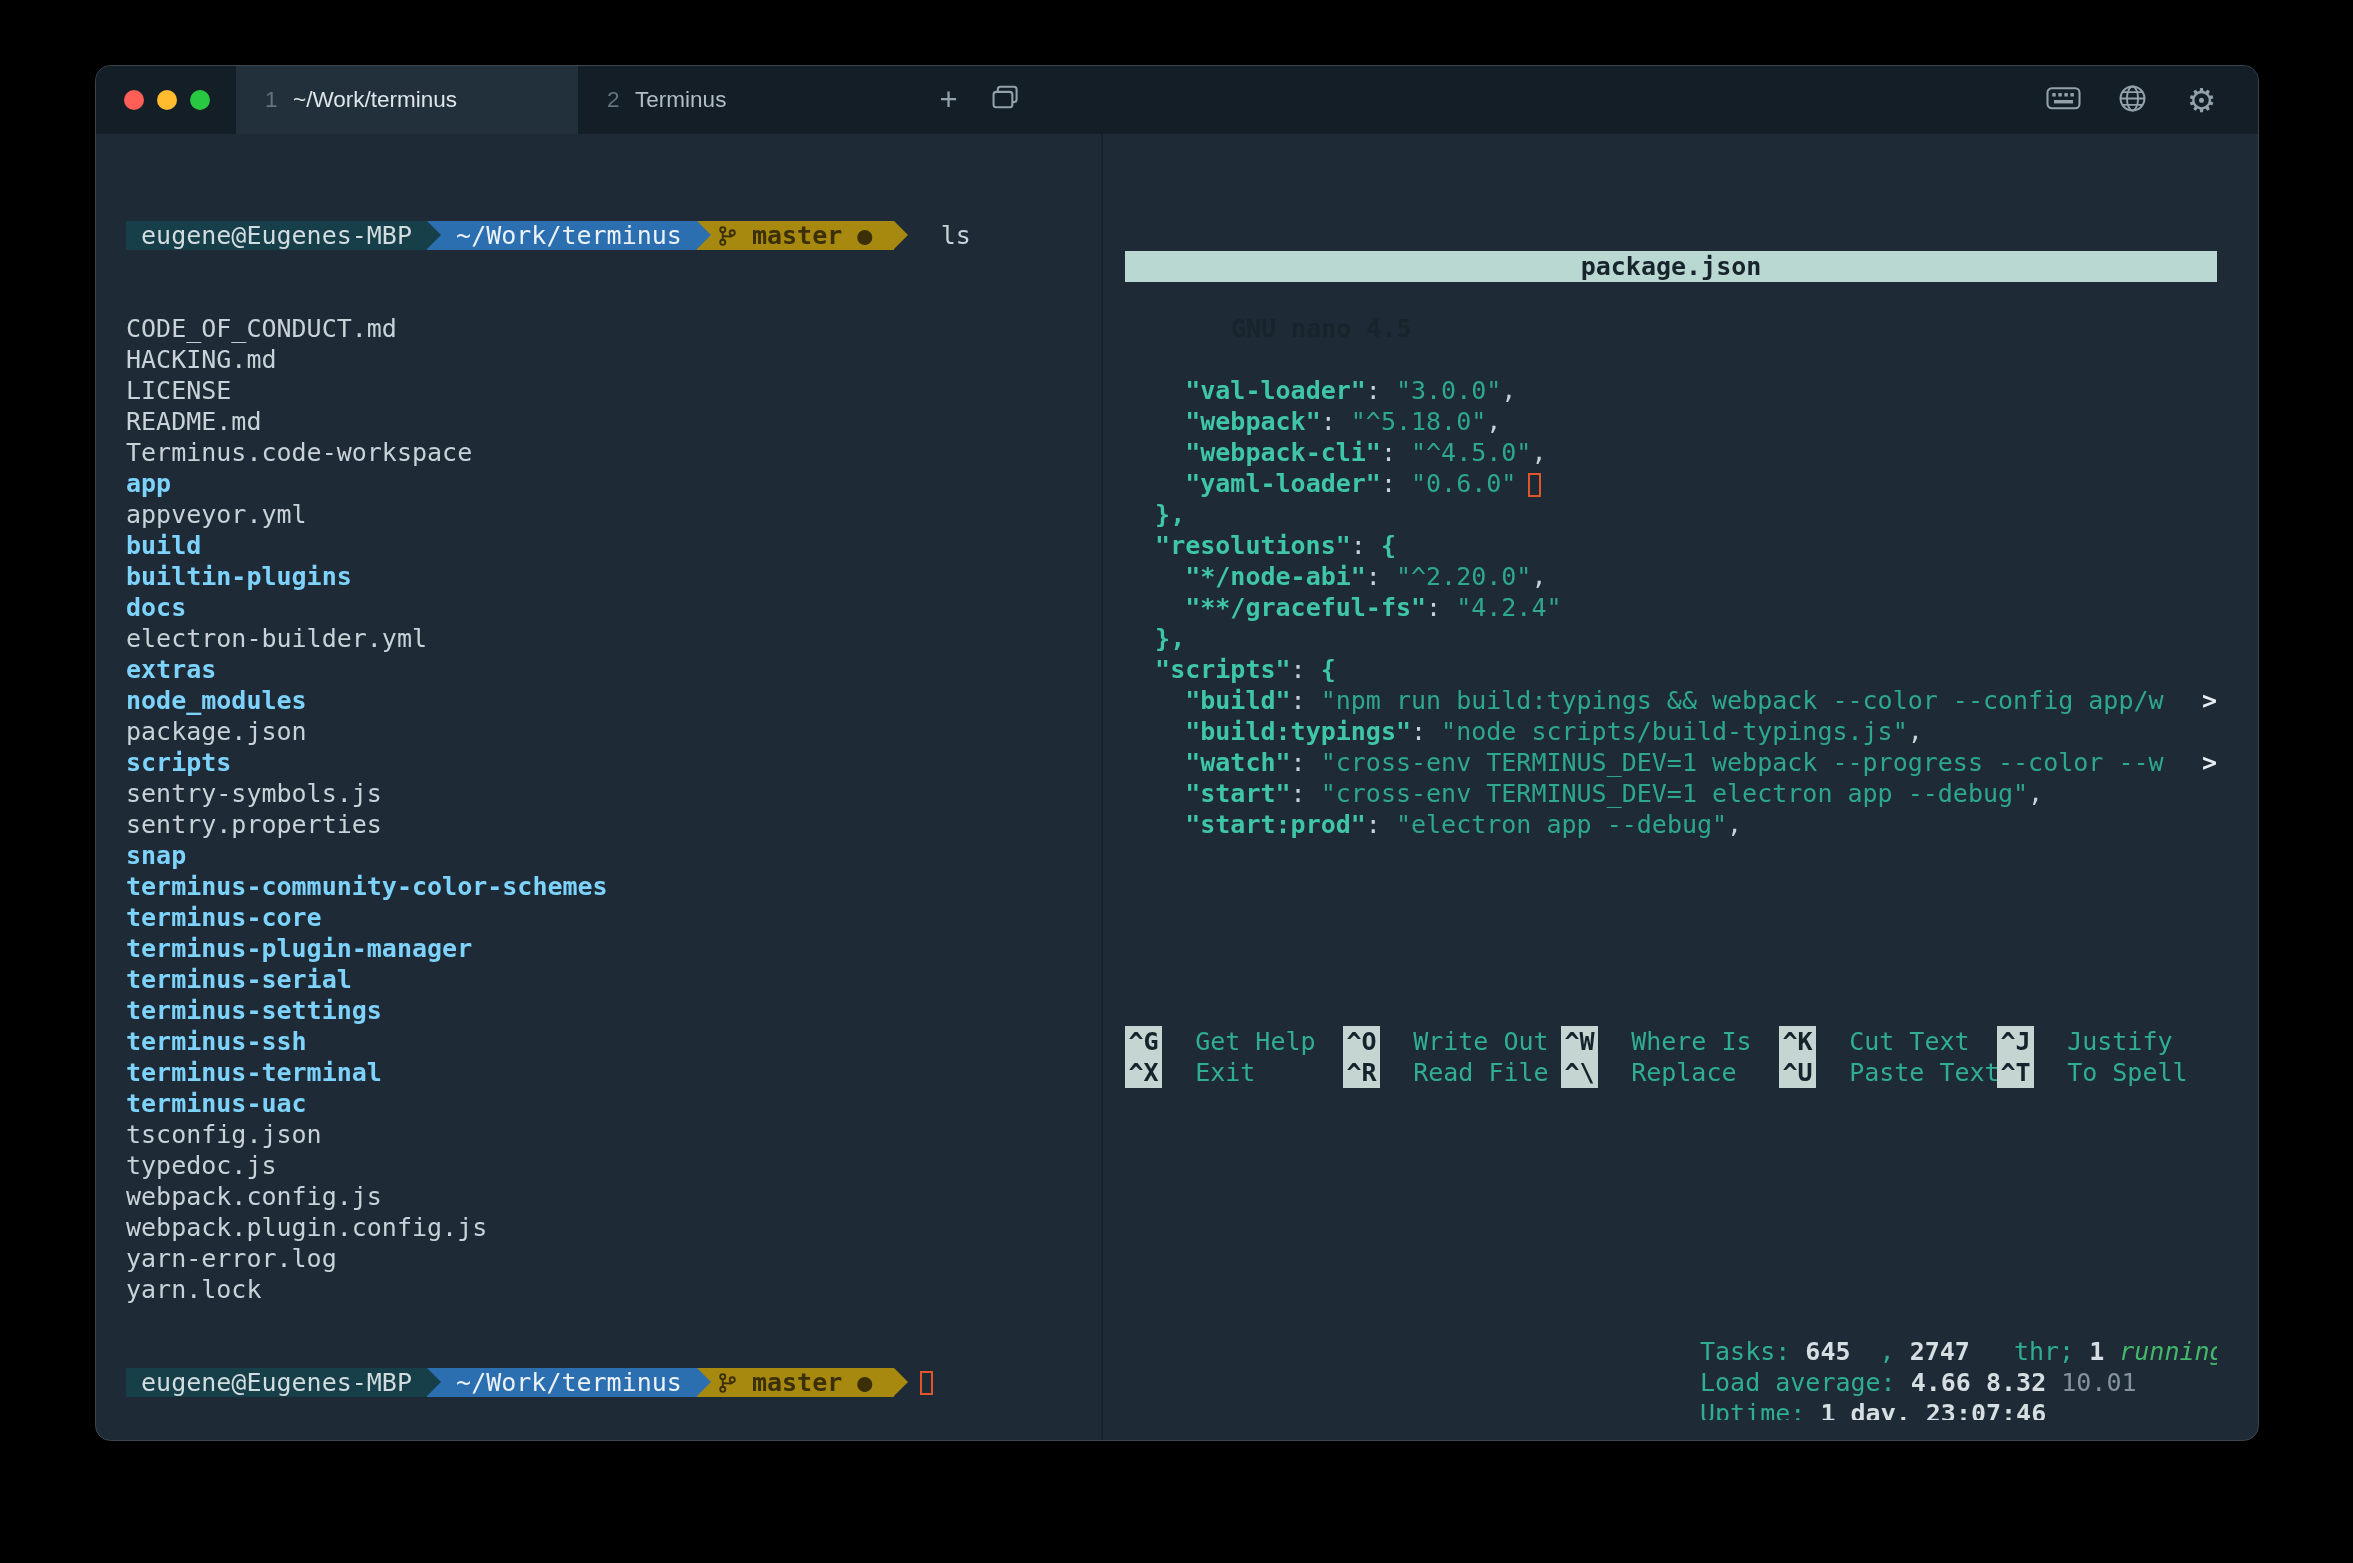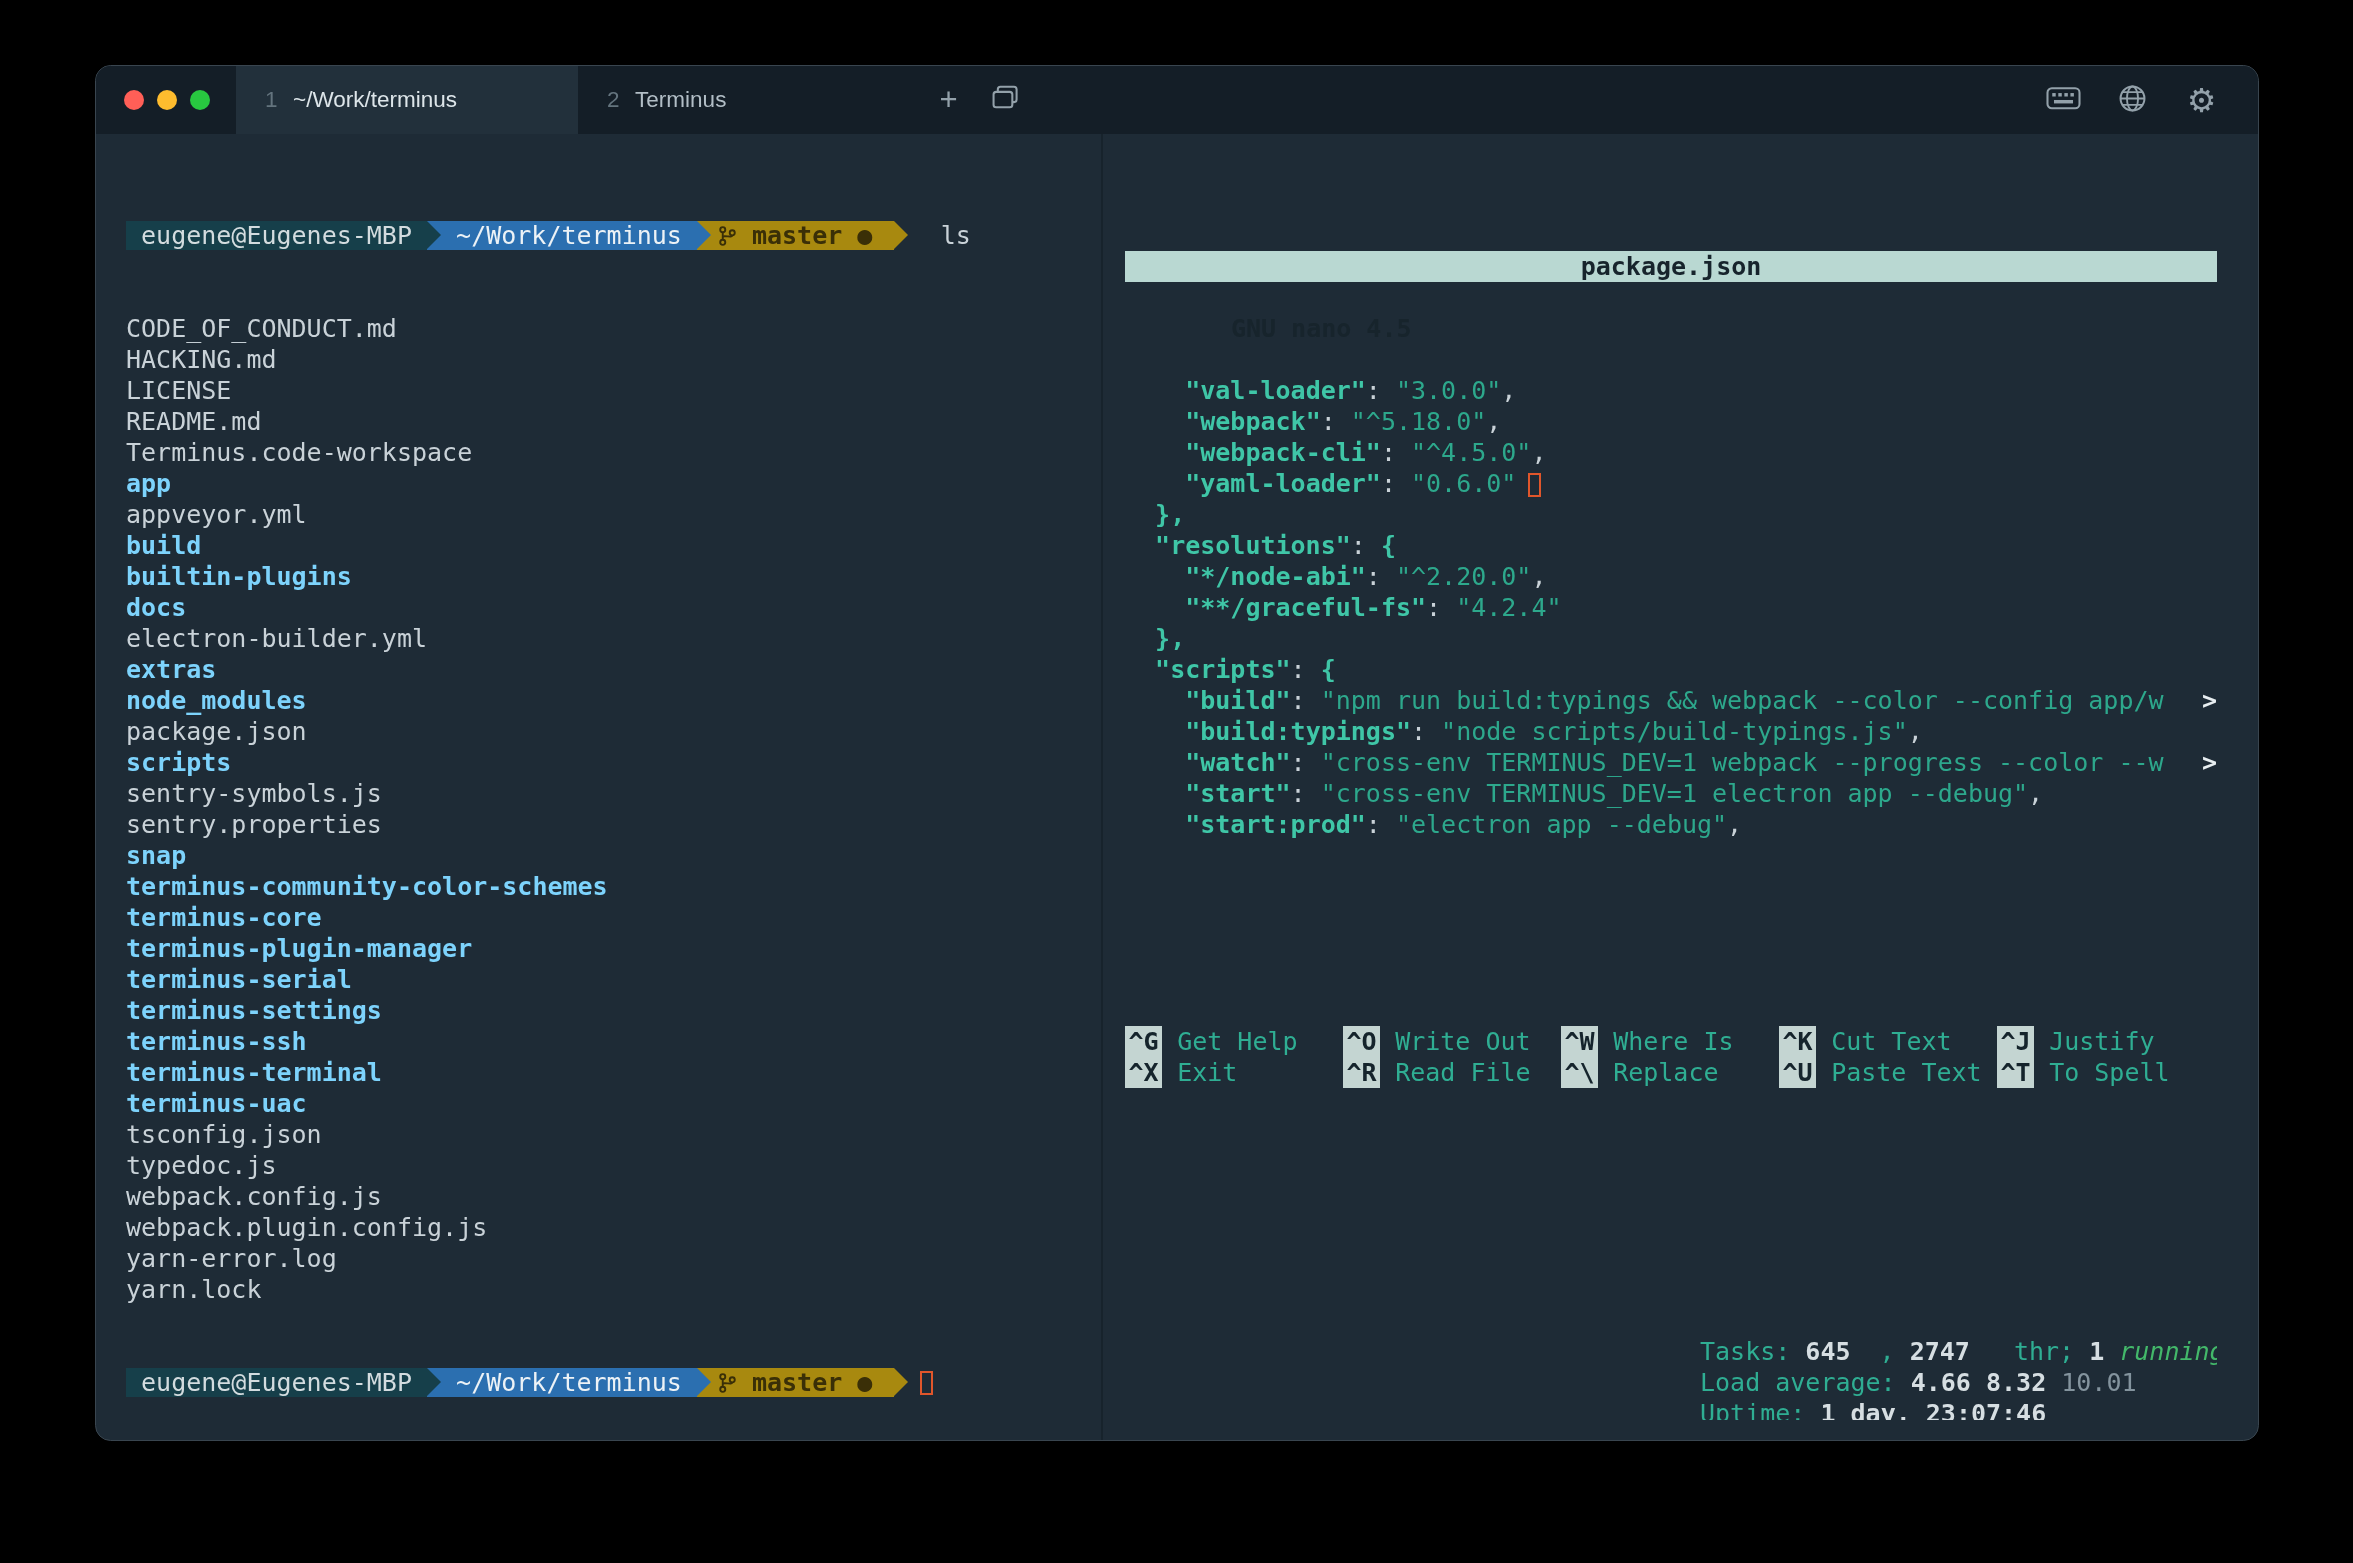--- a/index.html
+++ b/index.html
@@ -61,21 +61,21 @@
   .nano-file { position:absolute; left:0; right:0; top:0; text-align:center; }
   .line { height:31px; position:relative; }
   .k { color:#3fc6a7; font-weight:bold; }
   .v { color:#2da88c; }
   .p { color:#c9d2d8; }
   .more { position:absolute; right:0; top:0; color:#e8eef1; font-weight:bold; }
   .sp1 { height:31px; } .sp3 { height:93px; }
   .nano-shortcuts { display:grid; grid-template-columns:repeat(5, 218px); grid-auto-rows:31px; }
   .scut { display:flex; align-items:center; }
   .sk { background:#c4d5d2; color:#15242c; font-weight:bold; padding:0 3.5px; }
-  .sl { color:#2fae93; }
+  .sl { color:#2fae93;padding-left:18px; }
 
   
   .htop-meters { position:relative; }
   .htop-stats { position:absolute; left:546px; top:0; }
   .sline { height:31px; }
   .t-label { color:#2fae93;margin-left:29px; }
   .t-num { color:#d6dee2; font-weight:bold;margin-top:40px; }
   .t-green { color:#43b86a;font-style:italic; }
   .t-dim { color:#84949e; }
 </style>

